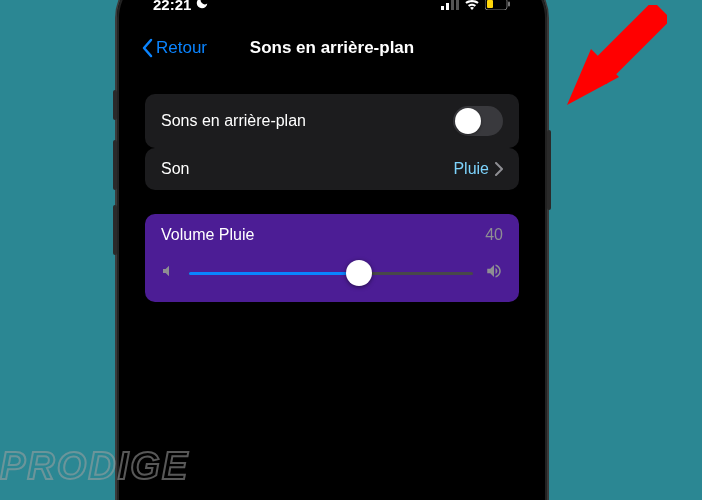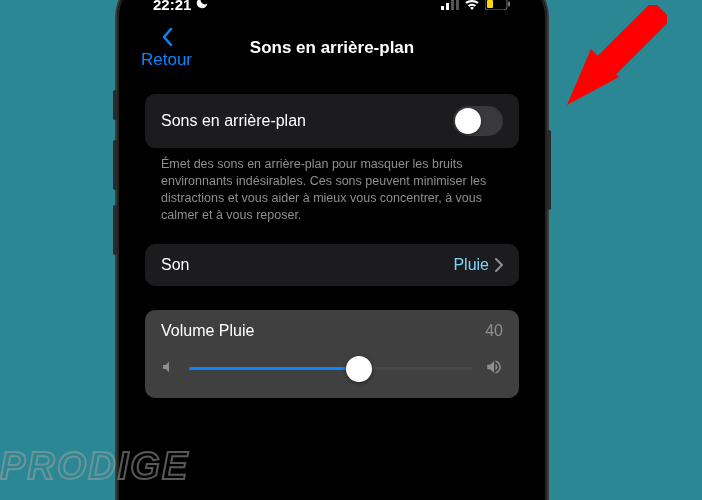--- a/index.html
+++ b/index.html
@@ -96,21 +96,20 @@
       padding: 0 12px;
       position: relative;
     }
     .back-btn {
       display: flex;
       align-items: center;
       color: #0a84ff;
       font-size: 17px;
       gap: 3px;
       cursor: pointer;
-      flex-direction: column;
     }
     .nav-title {
       position: absolute;
       left: 50%;
       transform: translateX(-50%);
       color: #fff;
       font-size: 17px;
       font-weight: 600;
     }
     .content { padding: 24px 16px 0; }
@@ -148,21 +147,21 @@
       line-height: 1.35;
       padding: 8px 16px 20px;
     }
     .cell-value {
       color: #7dd3fc;
       display: flex;
       align-items: center;
       gap: 6px;
     }
     .slider-cell {
-      background: #404040;
+      background: #4c1d95;
       border-radius: 10px;
       padding: 12px 16px 18px;
       color: #fff;
     }
     .slider-header {
       display: flex;
       justify-content: space-between;
       font-size: 16px;
       margin-bottom: 18px;
     }
@@ -283,21 +282,20 @@
 
     <div class="content">
 
       <div class="cell">
         <span>Sons en arrière-plan</span>
         <div class="toggle">
           <div class="toggle-knob"></div>
         </div>
       </div>
 
-      <div class="description">Émet des sons en arrière-plan pour masquer les bruits environnants indésirables. Ces sons peuvent minimiser les distractions et vous aider à mieux vous concentrer, à vous calmer et à vous reposer.</div>
 
       <div class="cell">
         <span>Son</span>
         <span class="cell-value">
           <span>Pluie</span>
           <svg width="8" height="14" viewBox="0 0 8 14">
               <path d="M1 1 L7 7 L1 13" stroke="#8e8e93" stroke-width="2" fill="none" stroke-linecap="round" stroke-linejoin="round"></path>
             </svg>
         </span>
       </div>

